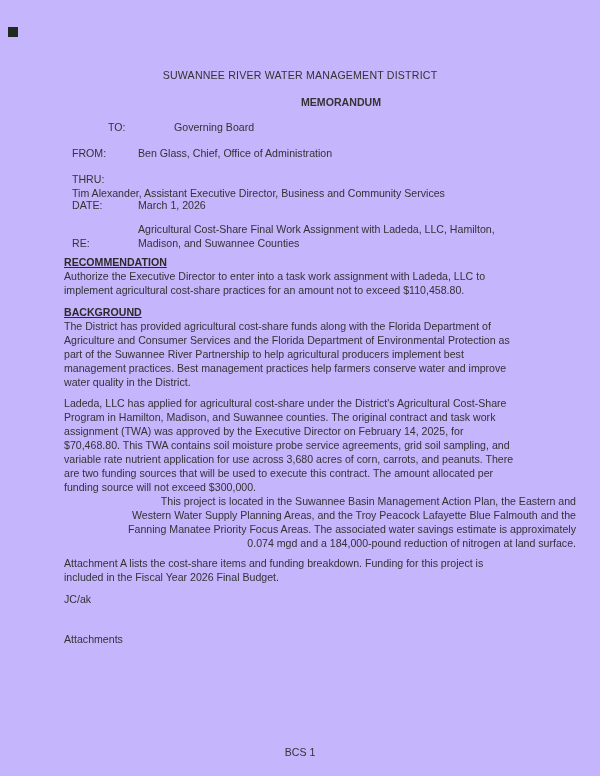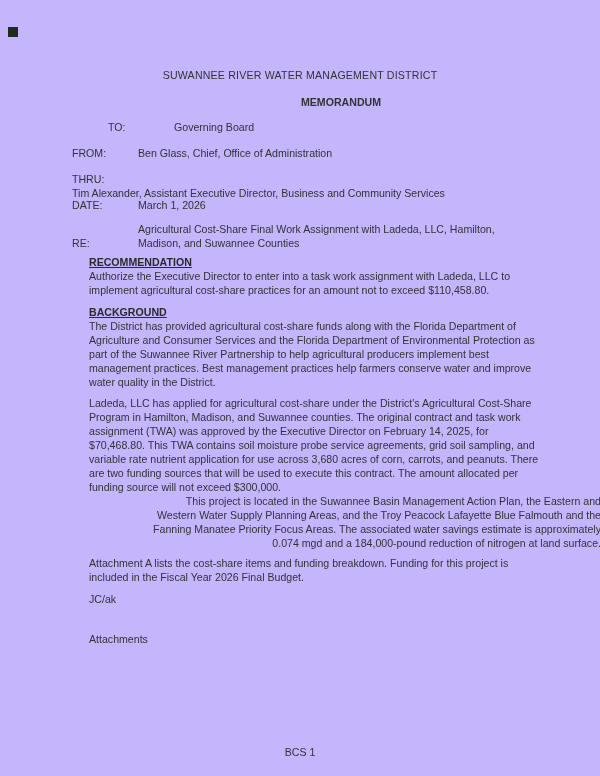--- a/index.html
+++ b/index.html
@@ -47,21 +47,21 @@
   .memo-row .value {
     white-space: pre-line;
   }
   .row-to    { top: 120px; margin-left: 36px; }
   .row-from  { top: 146px; }
   .row-thru  { top: 172px; flex-direction: column; }
   .row-date  { top: 198px; }
   .row-re    { top: 222px; align-items: flex-end; }
   .block {
     position: absolute;
-    left: 89px;
+    left: 64px;
     width: 512px;
     white-space: pre;
   }
   .heading {
     font-weight: bold;
     color: #2a2a2a;
     text-decoration: underline;
   }
   .h-recommendation { top: 255px; }
   .p-recommendation { top: 269px; }

